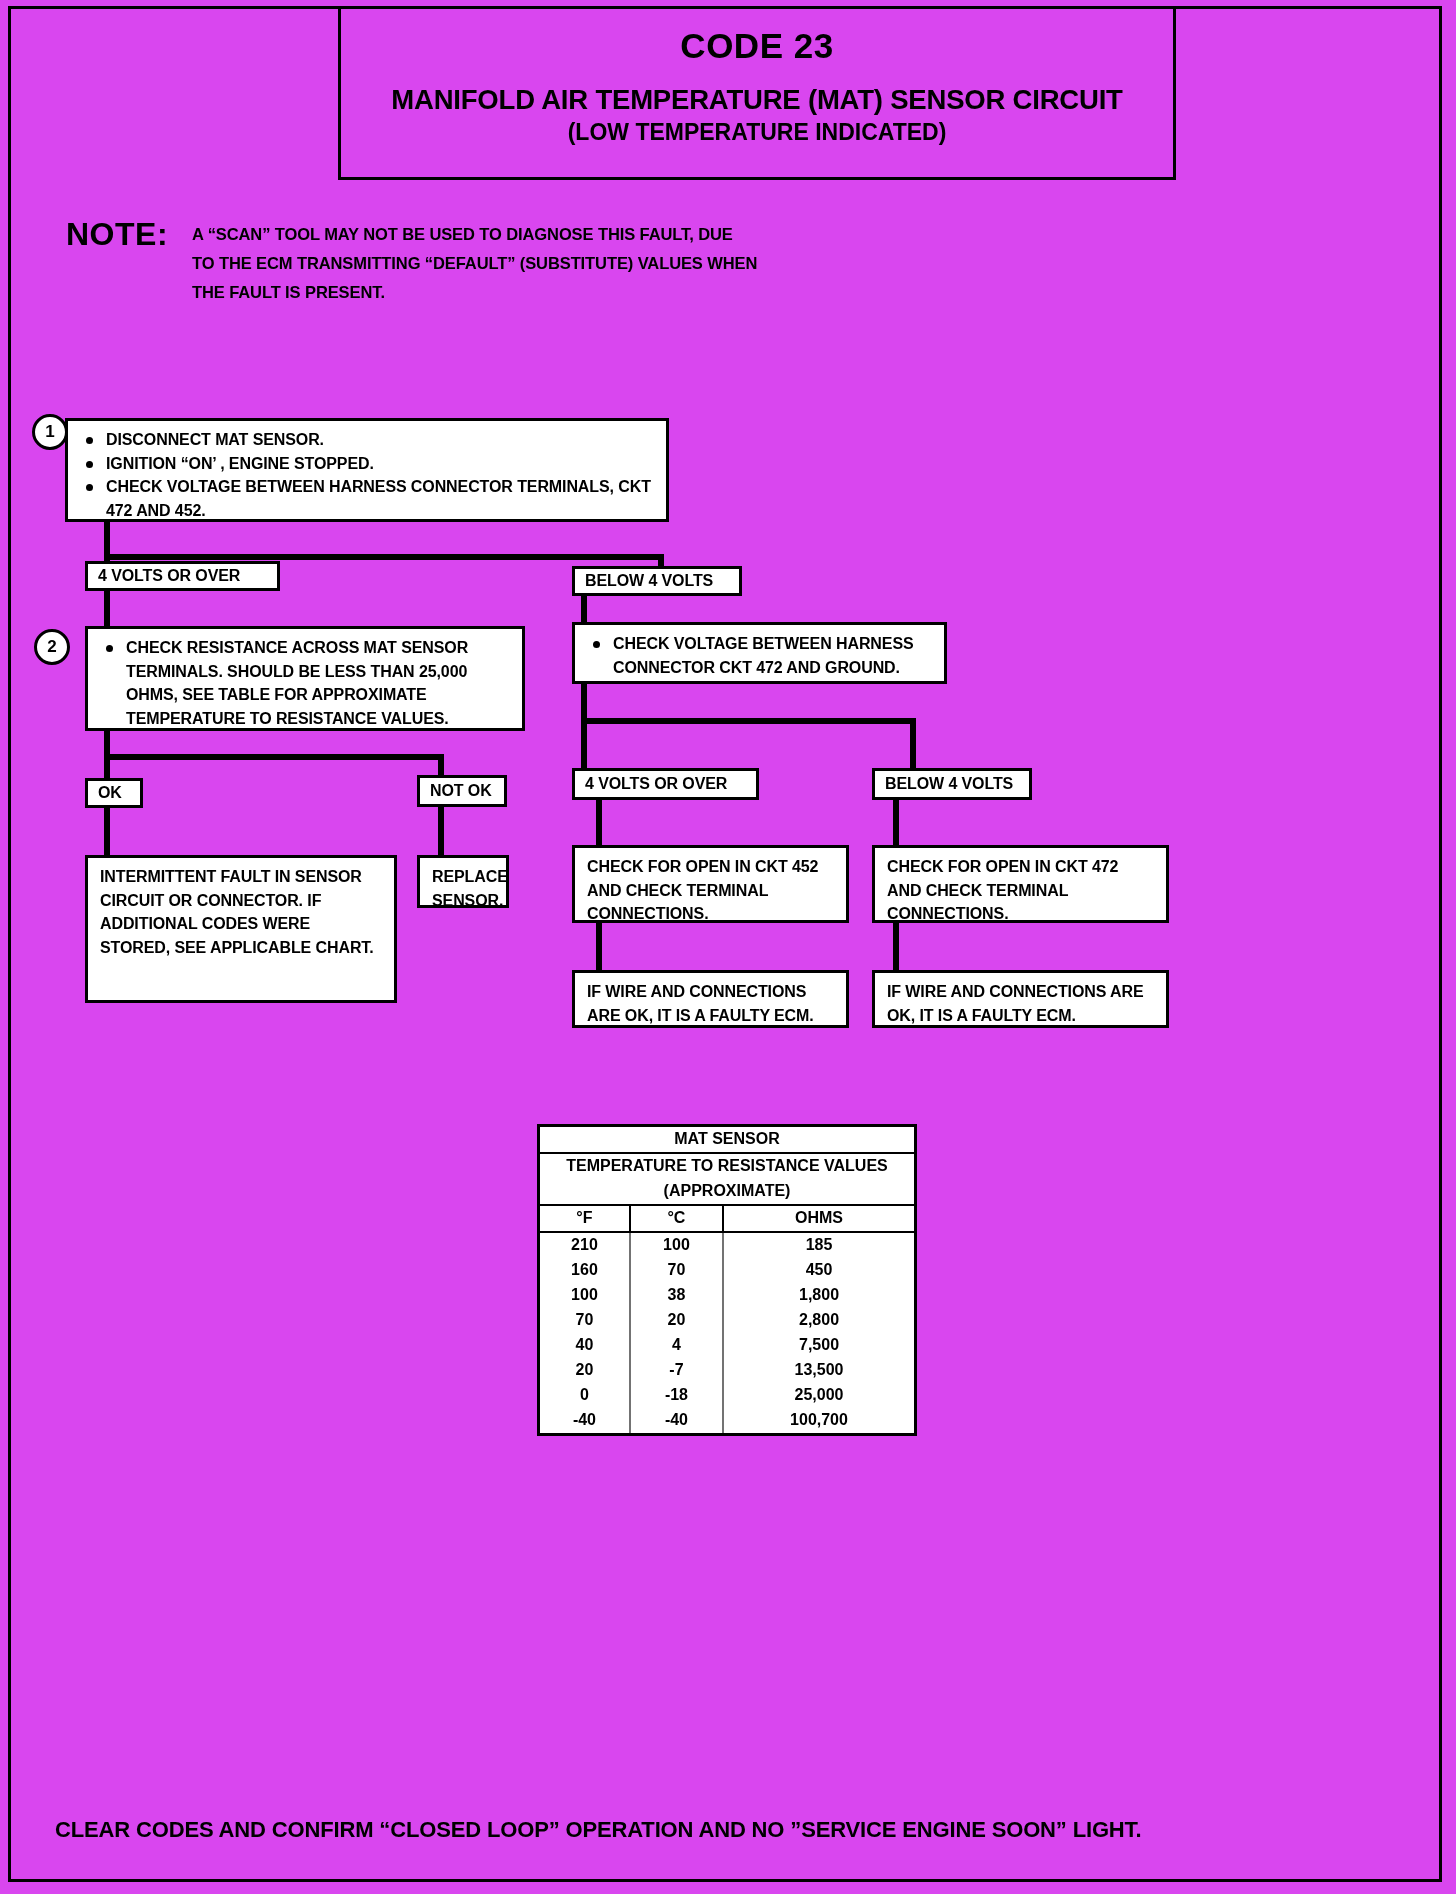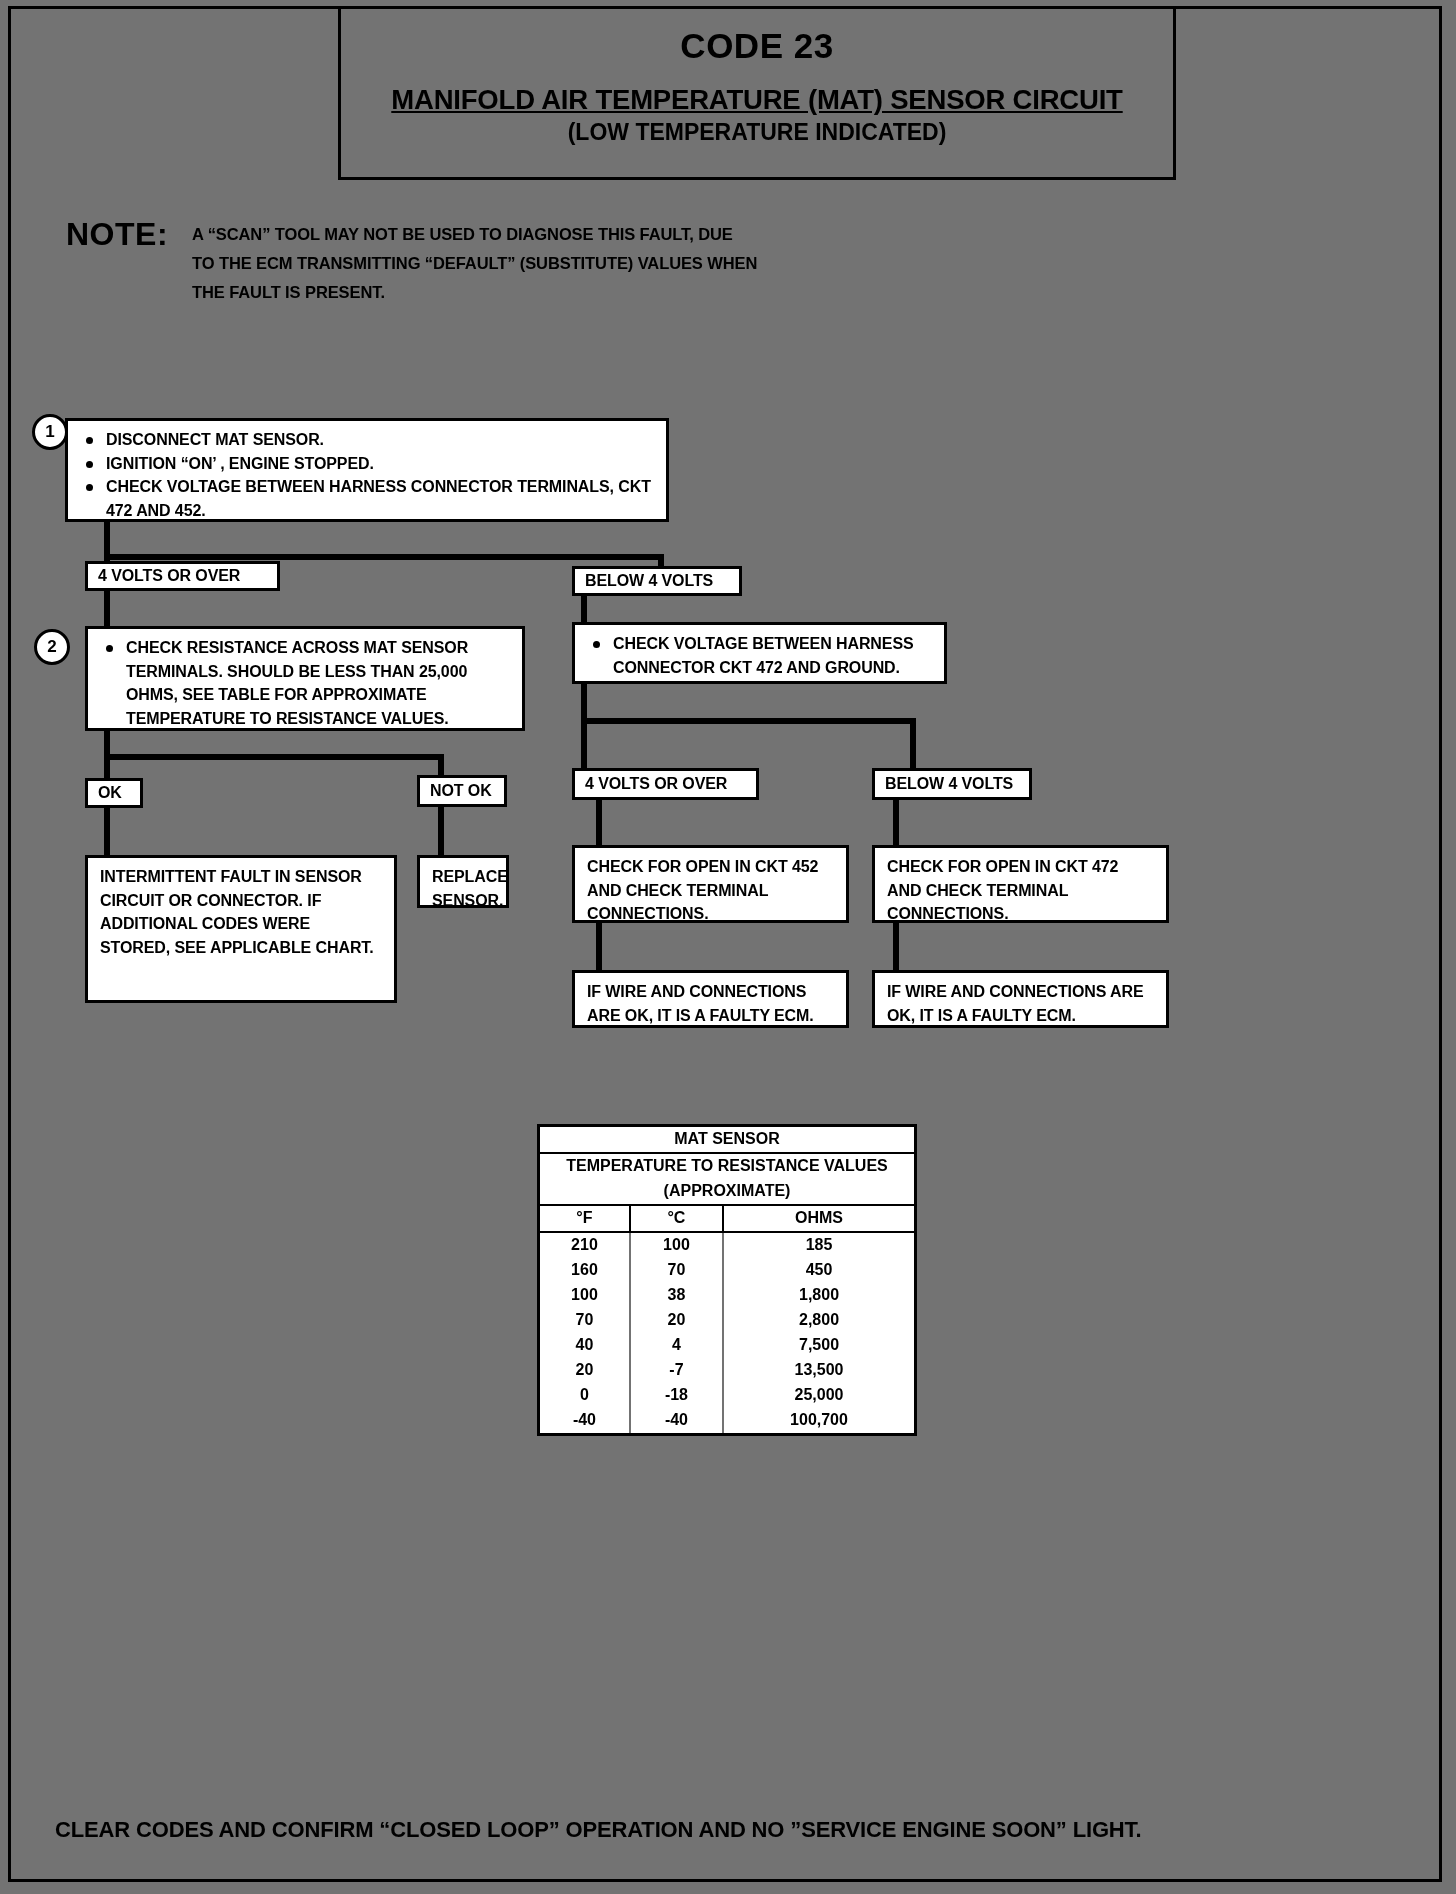--- a/index.html
+++ b/index.html
@@ -7,21 +7,21 @@
     padding: 0;
     background: #ffffff;
   }
   body {
     font-family: "Liberation Sans", sans-serif;
   }
   #page {
     position: relative;
     width: 1456px;
     height: 1894px;
-    background: #737373;
+    background: #d946ef;
     overflow: hidden;
   }
   
   #page-border {
     position: absolute;
     left: 8px;
     top: 6px;
     width: 1434px;
     height: 1876px;
     border: 3px solid #000;
@@ -47,21 +47,20 @@
     letter-spacing: 0.5px;
     color: #000;
   }
   #title-main {
     margin-top: 18px;
     font-size: 27.5px;
     font-weight: bold;
     letter-spacing: -0.2px;
     color: #000;
     white-space: nowrap;
-    text-decoration: underline;
   }
   #title-sub {
     margin-top: 3px;
     font-size: 23px;
     font-weight: bold;
     color: #000;
   }
 
   
   #note-wrap {

